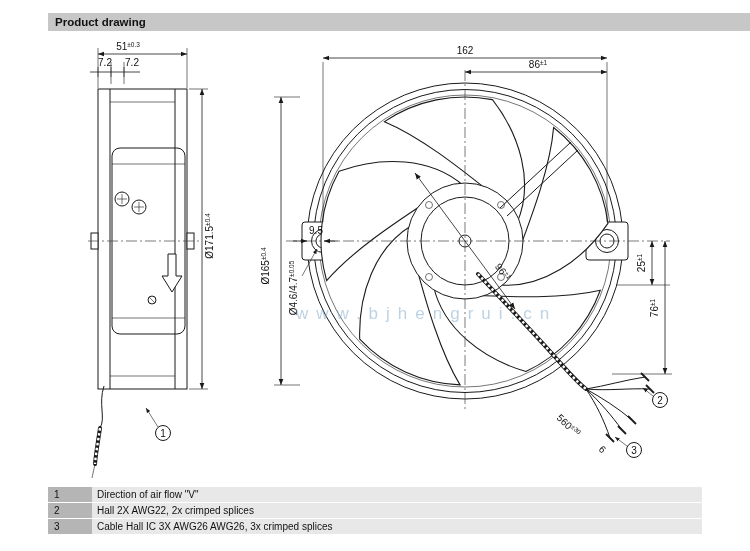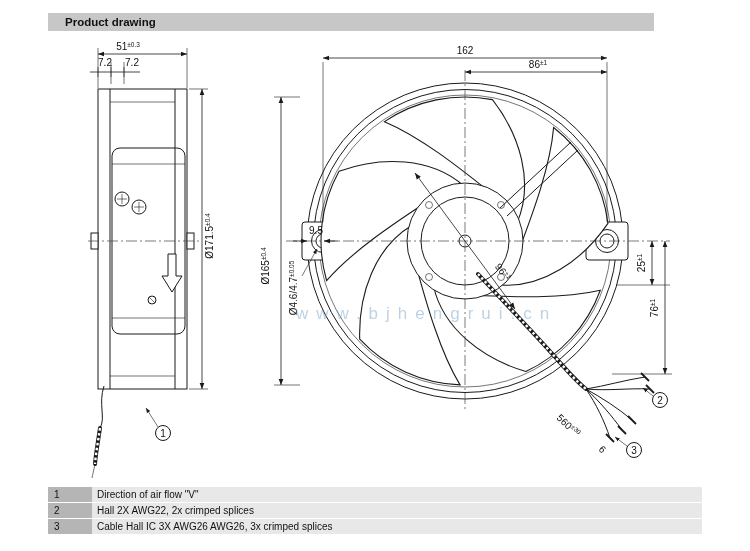--- a/index.html
+++ b/index.html
@@ -1,19 +1,19 @@
 <!DOCTYPE html>
 <html><head>
 <meta charset="utf-8">
 <style>
   html,body{margin:0;padding:0;background:#fff;}
   .page{position:relative;width:750px;height:551px;background:#fff;overflow:hidden;
         font-family:"Liberation Sans",sans-serif;}
-  .header{position:absolute;left:48px;top:13px;width:606px;height:18px;background:#c7c7c7;
-          font-size:11.5px;font-weight:bold;color:#111;line-height:18px;padding-left:17px;
+  .header{position:absolute;left:48px;top:13px;width:702px;height:18px;background:#c7c7c7;
+          font-size:11.5px;font-weight:bold;color:#111;line-height:18px;padding-left:7px;
           box-sizing:border-box;}
   .drawing{position:absolute;left:0;top:36px;width:750px;height:448px;}
   svg text{font-family:"Liberation Sans",sans-serif;font-size:10px;fill:#111;}
   .sup{font-size:6.5px;}
   .ln{stroke:#1a1a1a;fill:none;stroke-width:1;}
   .thin{stroke:#1a1a1a;fill:none;stroke-width:0.6;}
   .dim{stroke:#1a1a1a;fill:none;stroke-width:0.8;}
   .cl{stroke:#444;fill:none;stroke-width:0.7;stroke-dasharray:11 3 2 3;}
   .wht{fill:#fff;stroke:#1a1a1a;stroke-width:1;}
   .cable{stroke:#1a1a1a;fill:none;stroke-width:4;stroke-linecap:round;}

